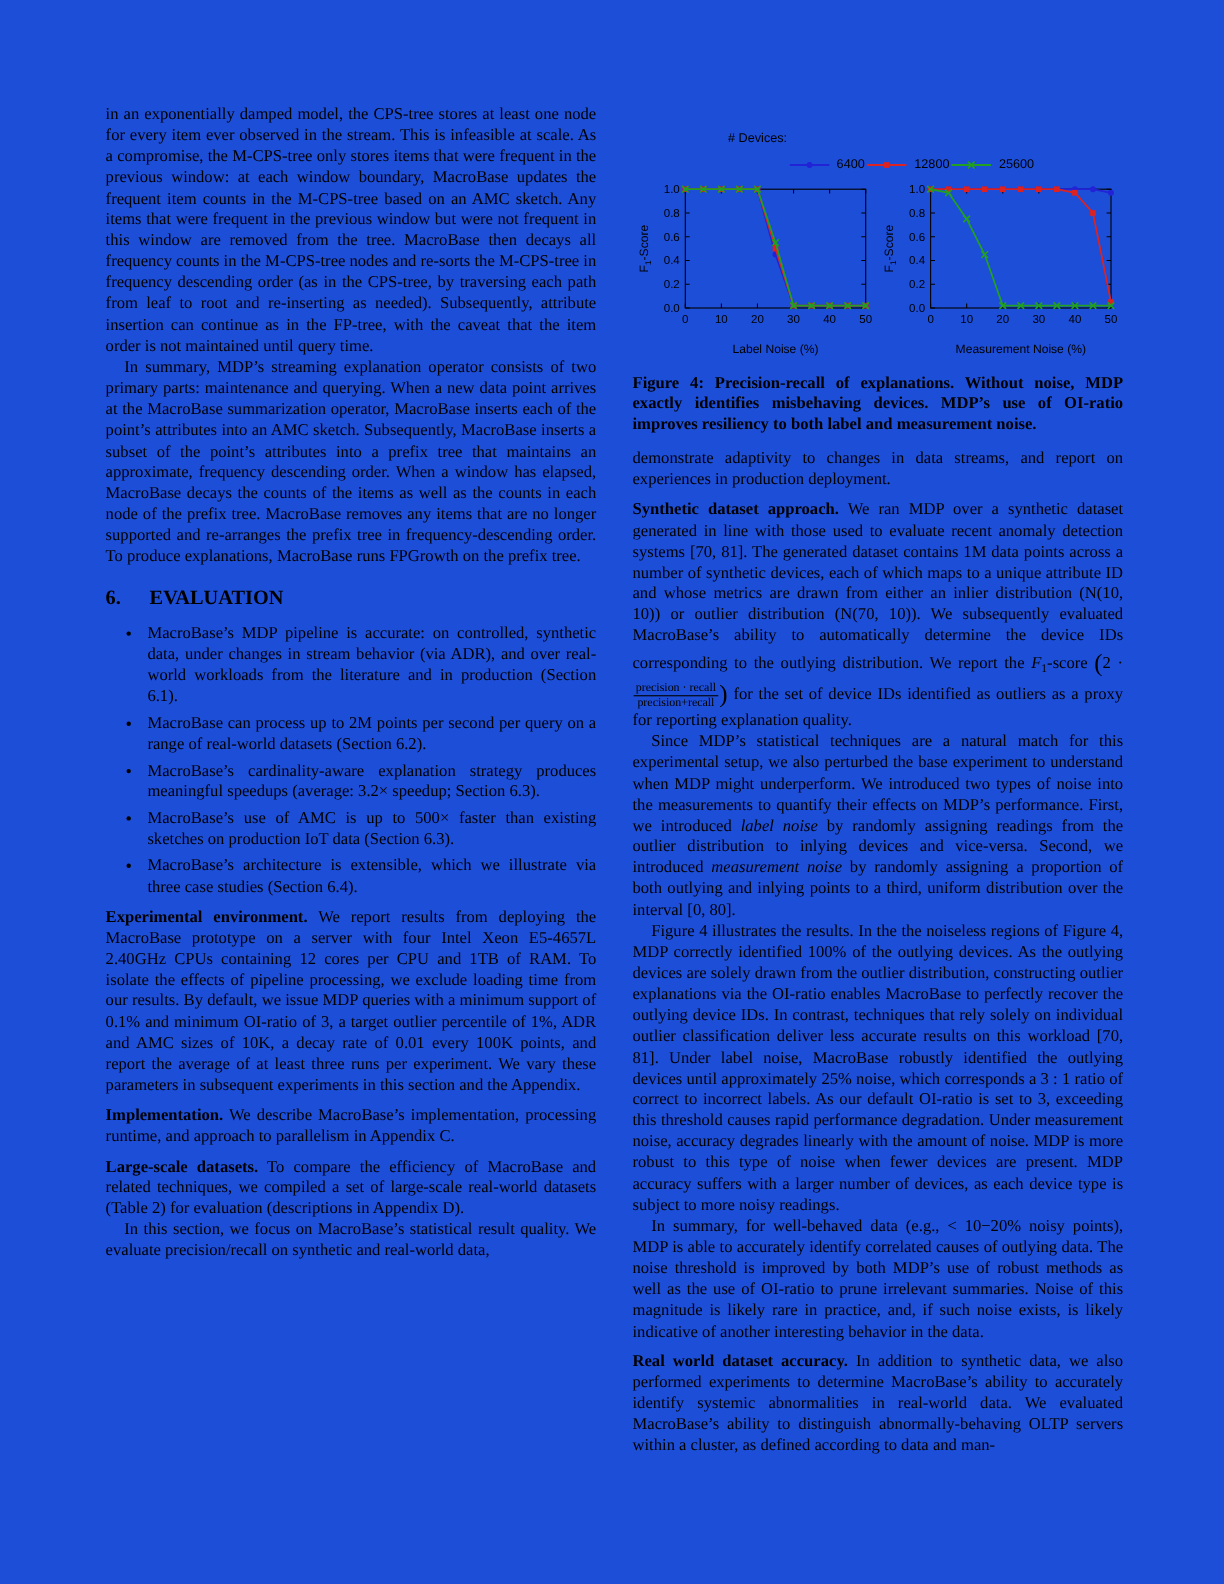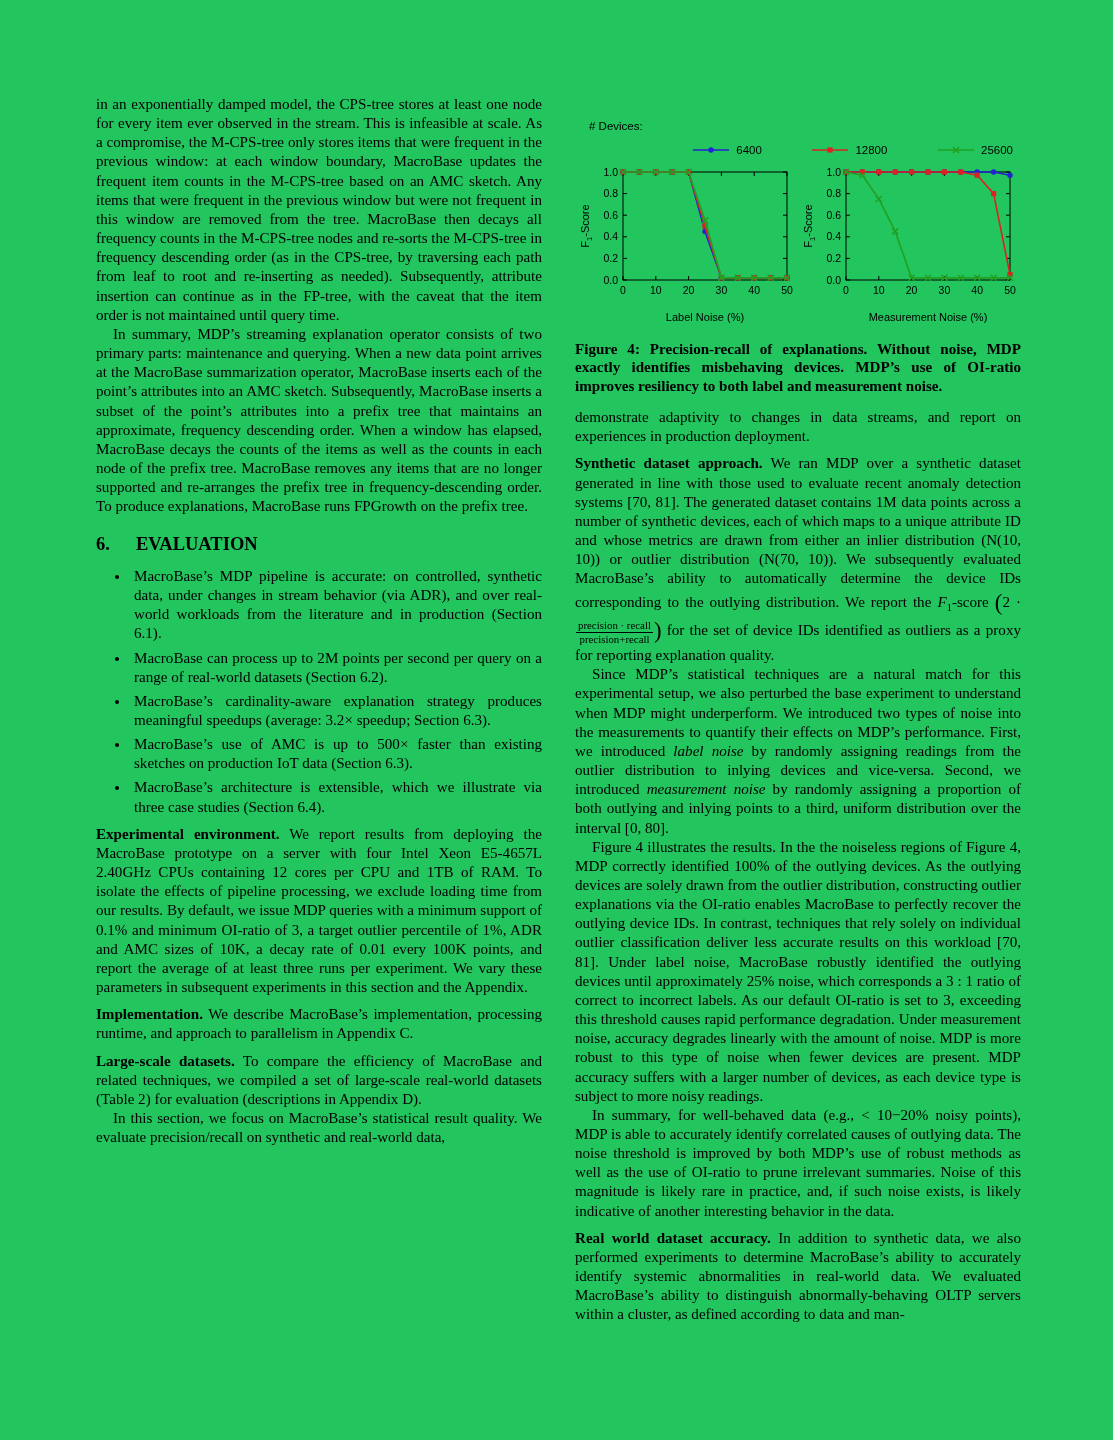--- a/index.html
+++ b/index.html
@@ -1,35 +1,35 @@
 <!DOCTYPE html>
 <html><head>
 <meta charset="utf-8">
 <style>
   html,body{margin:0;padding:0;background:#ffffff;}
   .page{
     width:1113px;height:1440px;box-sizing:border-box;
-    padding:95px 92px 0 96px;background:#22c55e;color:#000;
+    padding:95px 92px 0 96px;background:#1d4ed8;color:#000;
     font-family:"Liberation Serif", serif;font-size:15.1px;line-height:1.27;
     overflow:hidden;
   }
   .cols{display:flex;gap:33px;}
   .col{width:446px;}
   p{margin:0;text-align:justify;}
   p.indent{text-indent:17px;}
   p.lead{margin-top:8px;}
   p.lead b{font-weight:bold;}
   h2.section{font-size:18.5px;font-weight:bold;margin:17px 0 10px 0;}
   h2.section .secnum{display:inline-block;width:40px;}
   h2.sub{font-size:17.5px;font-weight:bold;margin:15px 0 9px 0;}
   h2.sub .secnum{display:inline-block;width:46px;}
   ul.bullets{margin:8px 0 8px 0;padding-left:34px;font-family:Liberation Serif, serif;}
   ul.bullets li{margin-bottom:5px;text-align:justify;padding-left:4px;}
   .figure{margin-bottom:12px;}
-  .legend-row{display:flex;align-items:center;justify-content:space-between;
+  .legend-row{display:flex;align-items:center;justify-content:center;
     padding:0 8px 2px 14px;font-family:"Liberation Sans",sans-serif;font-size:11.5px;}
   .legend-item{display:flex;align-items:center;gap:5px;margin-top:48px;}
   .charts-row{display:flex;justify-content:center;gap:4px;margin-top:2px;}
   .caption{font-weight:bold;margin-top:12px;text-align:justify;line-height:1.25;}
   .frac{display:inline-block;vertical-align:middle;text-align:center;
     font-size:0.72em;line-height:1.15;padding:0 1px;}
   .frac .num{display:block;border-bottom:1px solid #000;padding:0 2px;}
   .frac .den{display:block;padding:0 2px;}
   .bigparen{font-size:1.5em;vertical-align:-0.12em;font-weight:normal;}
   i{font-style:italic;}

